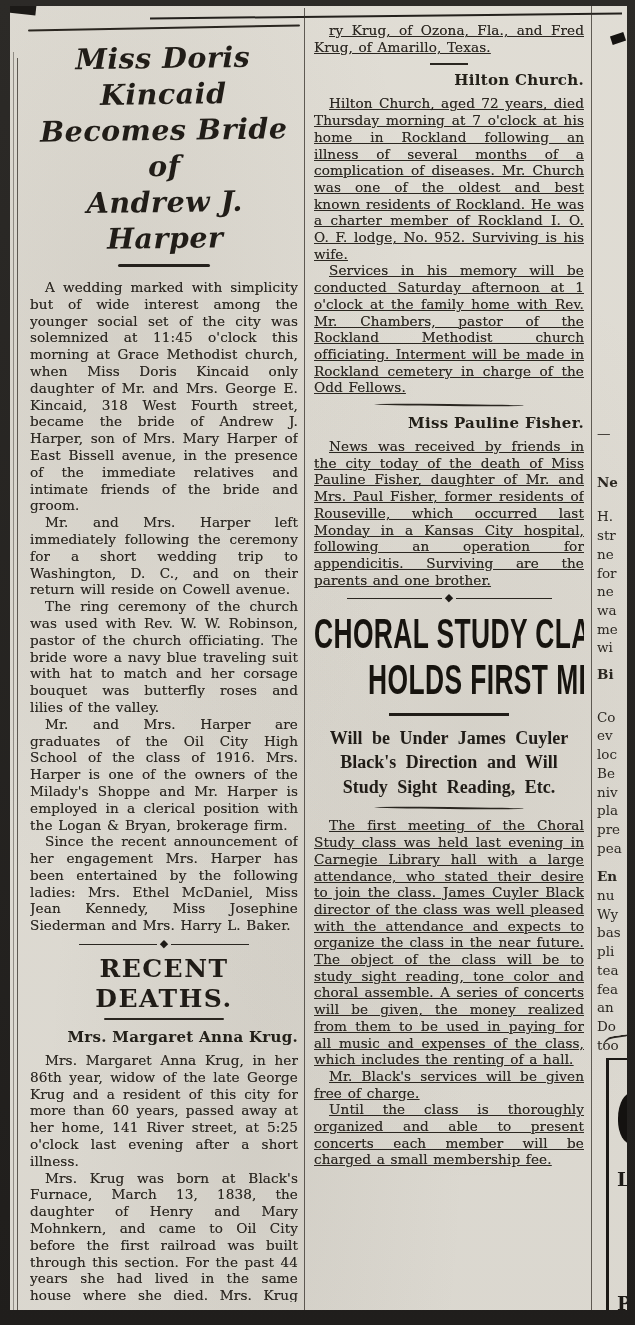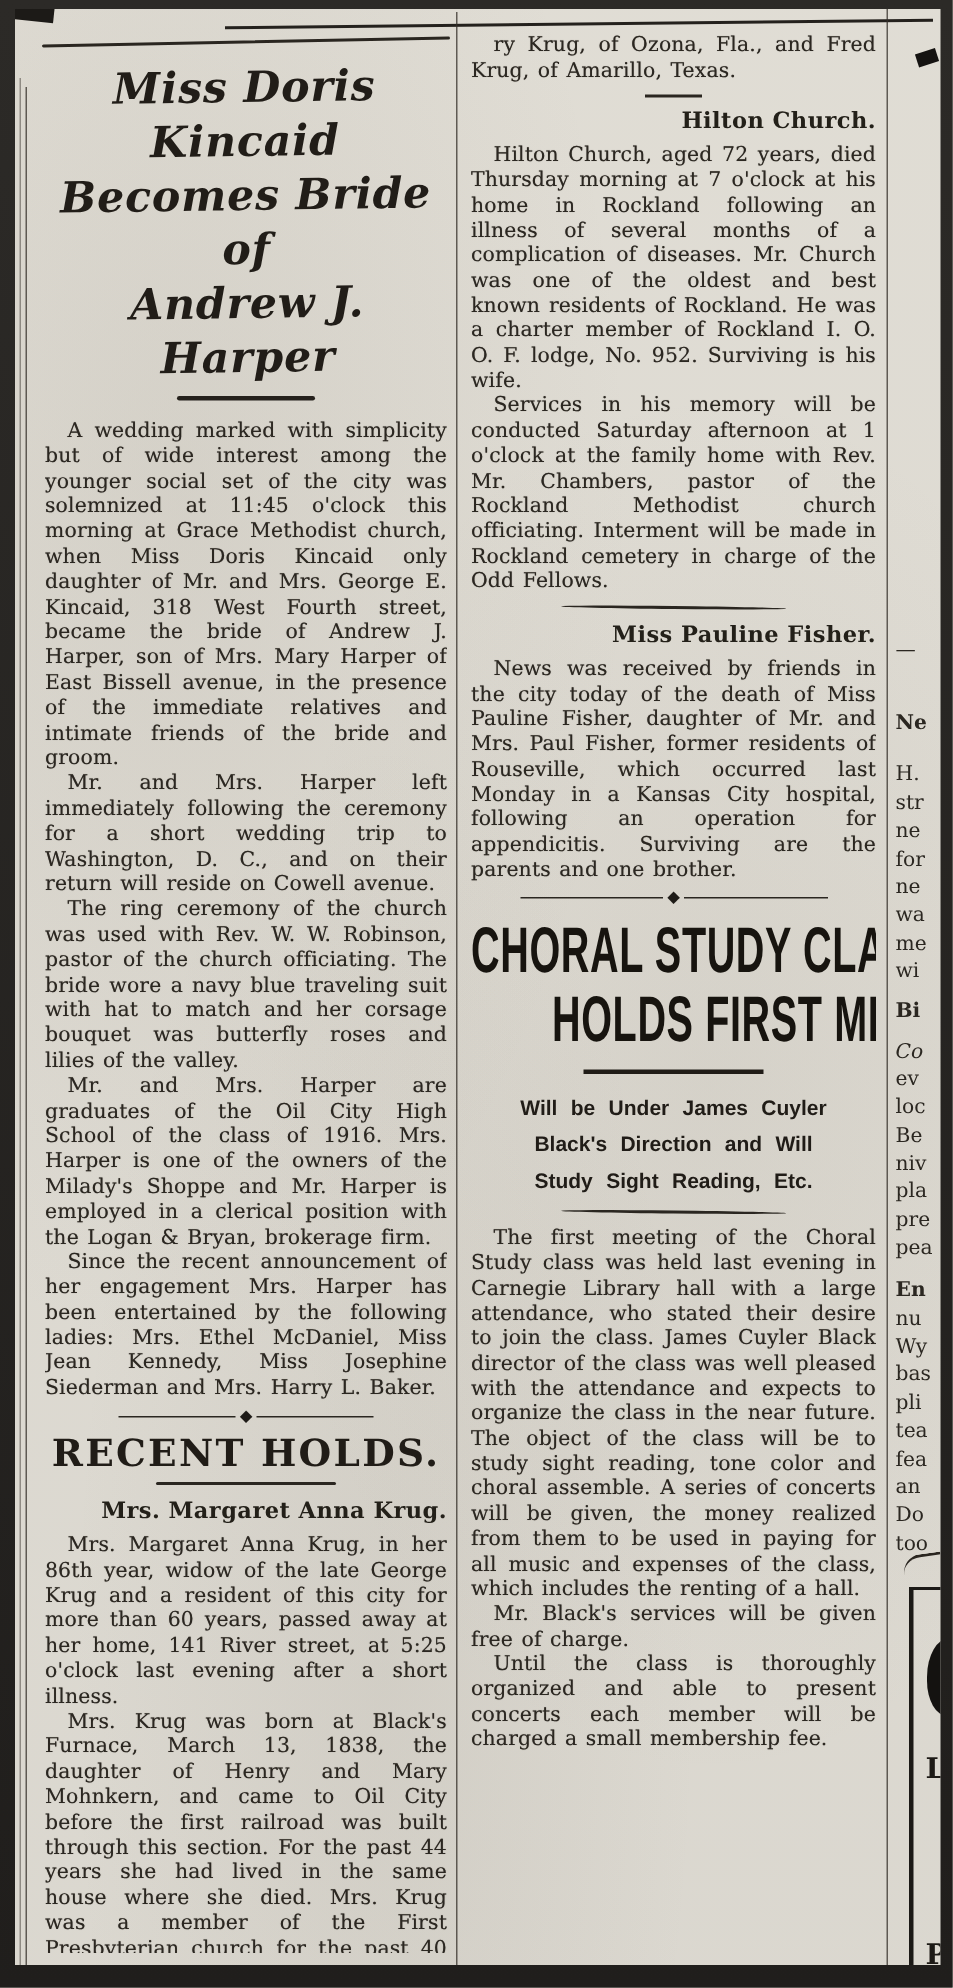--- a/index.html
+++ b/index.html
@@ -45,21 +45,21 @@
   .col2 { left:304px; width:270px; height:1300px; }
   .col3 { left:587px; width:30px;  height:1300px;
           font-size:13.5px; line-height:18.7px; white-space:nowrap; }
 
   .bodytext p {
     margin:0; font-size:13.6px; line-height:16.8px;
     text-align:justify; text-indent:15px;
     word-spacing:1.2px; letter-spacing:0.1px;
     text-shadow:0 0 0.5px rgba(43,39,33,0.55);
   }
-  .col2 .bodytext p { line-height:16.7px; }
+  .col2 .bodytext p { line-height:16.7px;text-decoration:underline; }
 
   
   .main-headline {
     margin:34px 0 4px 0;
     font-family:"DejaVu Serif", serif; font-style:italic; font-weight:600;
     font-size:28.5px; line-height:36px; text-align:center;
     color:#211d18; transform:rotate(-0.8deg); letter-spacing:0.5px;
   }
   .rule-thick { width:92px; height:3px; background:#25211c; margin:8px auto 12px auto; border-radius:2px; }
 
@@ -85,22 +85,22 @@
   .choral-headline { margin:8px 0 2px 0; color:#17140f; }
   .choral-line {
     font-family:"Liberation Sans", sans-serif; font-weight:700;
     font-size:33px; line-height:46px; letter-spacing:0.5px; white-space:nowrap;
   }
   .choral-line1 { transform:scale(0.80,1.30); transform-origin:left center; }
   .choral-line2 { text-align:right; transform:scale(0.80,1.30); transform-origin:right center; }
   .rule-mid { width:120px; height:2.5px; background:#201c17; margin:10px auto 10px auto; }
 
   .choral-subhead {
-    margin:6px 4px 4px 4px; font-family:Liberation Sans, sans-serif;
-    font-weight:700; font-size:14px; line-height:24.5px;
+    margin:6px 4px 4px 4px; font-family:Liberation Serif, serif;
+    font-weight:700; font-size:18px; line-height:24.5px;
     text-align:center; word-spacing:5px; color:#201c17;
   }
 
   
   .col3 .frag { margin:0; }
   .col3 .frag-bold { font-weight:700; }
 
   .curve-mark { position:absolute; left:592px; top:1030px; width:26px; height:12px;
     border-top:2px solid #2a2620; border-top-left-radius:12px; transform:rotate(-8deg); }
   .adbox { position:absolute; left:596px; top:1052px; width:31px; height:258px;
@@ -143,21 +143,21 @@
           <p>Mr. and Mrs. Harper are graduates of the Oil City High School of the class of 1916. Mrs. Harper is one of the owners of the Milady's Shoppe and Mr. Harper is employed in a clerical position with the Logan &amp; Bryan, brokerage firm.</p>
           <p>Since the recent announcement of her engagement Mrs. Harper has been entertained by the following ladies: Mrs. Ethel McDaniel, Miss Jean Kennedy, Miss Josephine Siederman and Mrs. Harry L. Baker.</p>
         </div>
 
       <div class="sep-diamond w170">
         <span class="line"></span>
         <span class="gem">◆</span>
         <span class="line"></span>
       </div>
 
-      <div class="deaths-heading">RECENT HOLDS.</div>
+      <div class="deaths-heading">RECENT DEATHS.</div>
       <div class="rule-thin"></div>
 
       <div class="subhead">Mrs. Margaret Anna Krug.</div>
 
       <div class="bodytext">
           <p>Mrs. Margaret Anna Krug, in her 86th year, widow of the late George Krug and a resident of this city for more than 60 years, passed away at her home, 141 River street, at 5:25 o'clock last evening after a short illness.</p>
           <p>Mrs. Krug was born at Black's Furnace, March 13, 1838, the daughter of Henry and Mary Mohnkern, and came to Oil City before the first railroad was built through this section. For the past 44 years she had lived in the same house where she died. Mrs. Krug was a member of the First Presbyterian church for the past 40 years and was widely known and highly esteemed throughout the city. She was loved by everyone with whom she came in contact and her death brings deep grief to a wide circle of close personal friends.</p>
         </div>
     </div>
 
@@ -218,21 +218,21 @@
         <div class="frag frag-bold" style="margin-top: 30px;">Ne</div>
         <div class="frag" style="margin-top: 16px;">H.</div>
         <div class="frag">str</div>
         <div class="frag">ne</div>
         <div class="frag">for</div>
         <div class="frag">ne</div>
         <div class="frag">wa</div>
         <div class="frag">me</div>
         <div class="frag">wi</div>
         <div class="frag frag-bold" style="margin-top: 8px;">Bi</div>
-        <div class="frag" style="margin-top: 8px; font-style: italic;">Co</div>
+        <div class="frag" style="margin-top: 24px;">Co</div>
         <div class="frag">ev</div>
         <div class="frag">loc</div>
         <div class="frag">Be</div>
         <div class="frag">niv</div>
         <div class="frag">pla</div>
         <div class="frag">pre</div>
         <div class="frag">pea</div>
         <div class="frag frag-bold" style="margin-top: 10px;">En</div>
         <div class="frag">nu</div>
         <div class="frag">Wy</div>

